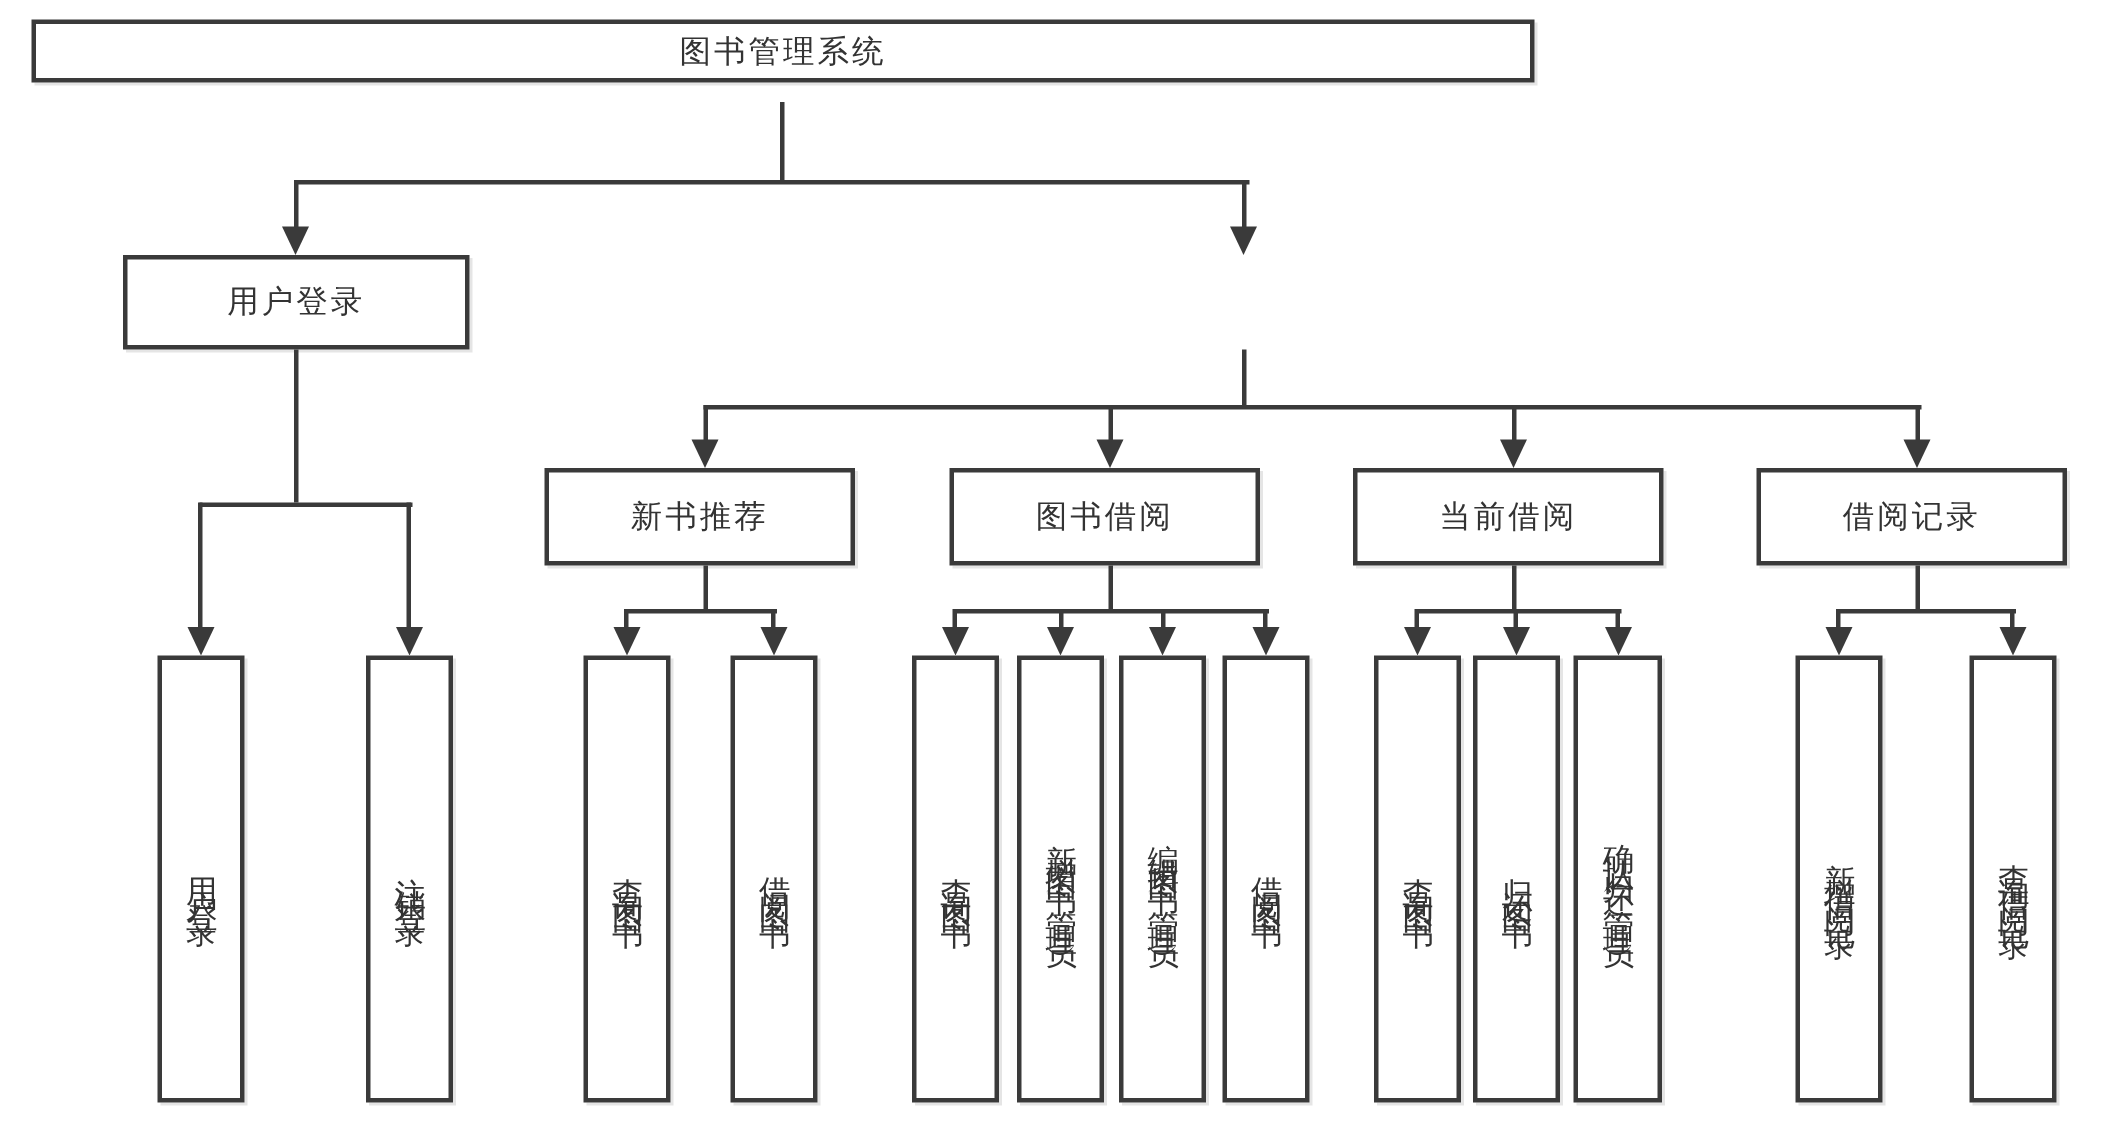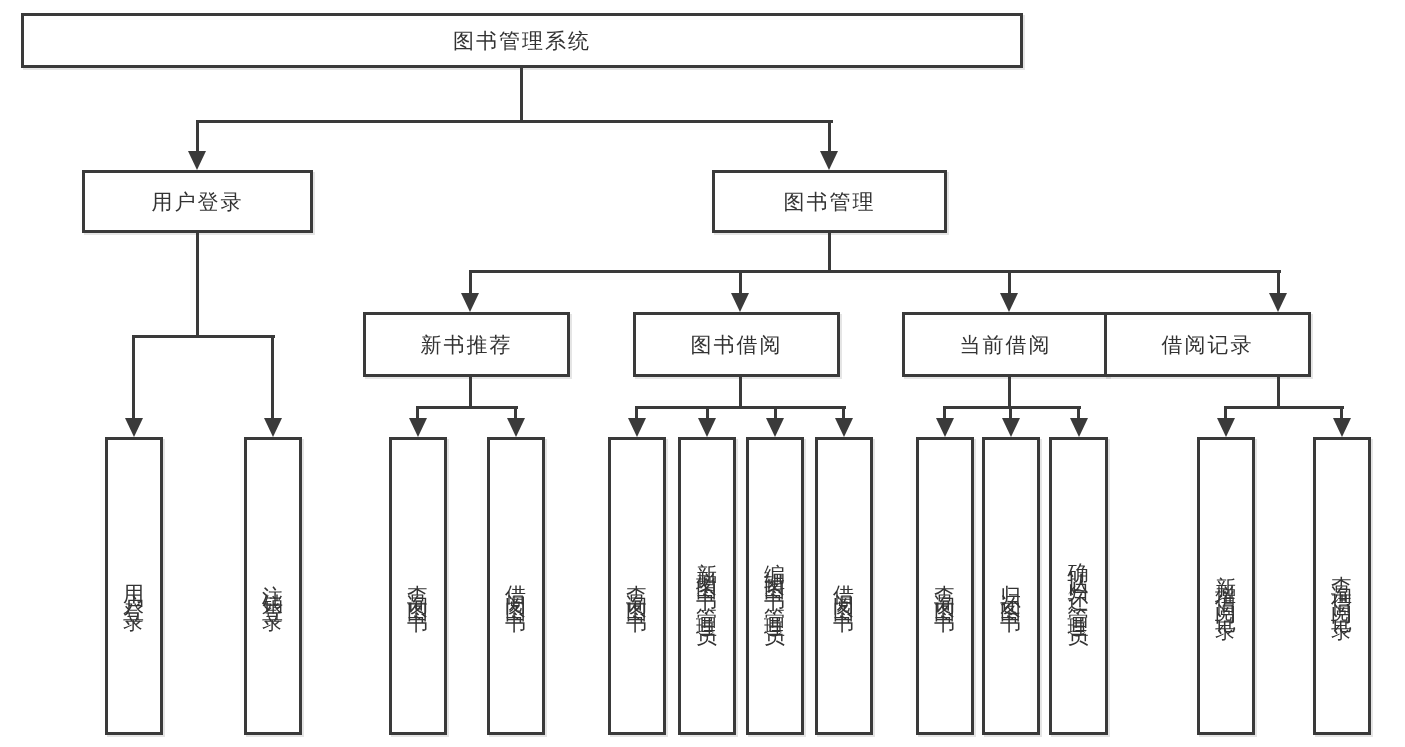--- a/index.html
+++ b/index.html
@@ -20,21 +20,21 @@
   
   .box{
     position:absolute;
     background:#fff;
     border:3px solid var(--line);
     box-shadow:2px 2px 0 rgba(150,150,150,0.25);
     display:flex;align-items:center;justify-content:center;
     color:var(--text);
   }
   .box span{font-size:21px;line-height:1;letter-spacing:2px;color:var(--text);}
-  .root{left:21px;top:13px;width:1002px;height:55px;}
+  .root{left:21px;top:13px;width:1002px;height:42px;}
   .l2{top:170px;height:63px;}
   .l3{top:312px;width:207px;height:65px;}
   .leaf{
     position:absolute;
     top:437px;width:58px;height:298px;
     background:#fff;border:3px solid var(--line);
     box-shadow:2px 2px 0 rgba(150,150,150,0.25);
     display:flex;align-items:center;justify-content:center;
   }
   .leaf .vtext{
@@ -75,23 +75,20 @@
   <div class="vl" style="left:520px;top:68px;height:54px"></div>
   <div class="hl" style="left:196px;top:120px;width:637px"></div>
   <div class="vl" style="left:196px;top:120px;height:33px"></div>
   <div class="ah" style="left:188px;top:151px"></div>
   <div class="vl" style="left:828px;top:120px;height:33px"></div>
   <div class="ah" style="left:820px;top:151px"></div>
 
   <div class="box l2" style="left:82px;width:231px">
     <span>用户登录</span>
   </div>
-  <div class="box l2" style="left:712px;width:235px">
-    <span>图书管理</span>
-  </div>
 
   <div class="vl" style="left:196px;top:233px;height:102px"></div>
   <div class="hl" style="left:133px;top:335px;width:142px"></div>
   <div class="vl" style="left:132px;top:335px;height:85px"></div>
   <div class="ah" style="left:125px;top:418px"></div>
   <div class="vl" style="left:271px;top:335px;height:85px"></div>
   <div class="ah" style="left:264px;top:418px"></div>
 
   <div class="vl" style="left:828px;top:233px;height:37px"></div>
   <div class="hl" style="left:469px;top:270px;width:812px"></div>
@@ -106,21 +103,21 @@
 
   <div class="box l3" style="left:363px">
     <span>新书推荐</span>
   </div>
   <div class="box l3" style="left:633px">
     <span>图书借阅</span>
   </div>
   <div class="box l3" style="left:902px">
     <span>当前借阅</span>
   </div>
-  <div class="box l3" style="left:1104px">
+  <div class="box l3" style="left:1171px">
     <span>借阅记录</span>
   </div>
 
   <div class="vl" style="left:469px;top:377px;height:29px"></div>
   <div class="hl" style="left:417px;top:406px;width:101px"></div>
   <div class="vl" style="left:416px;top:406px;height:14px"></div>
   <div class="ah" style="left:409px;top:418px"></div>
   <div class="vl" style="left:514px;top:406px;height:14px"></div>
   <div class="ah" style="left:507px;top:418px"></div>
 

